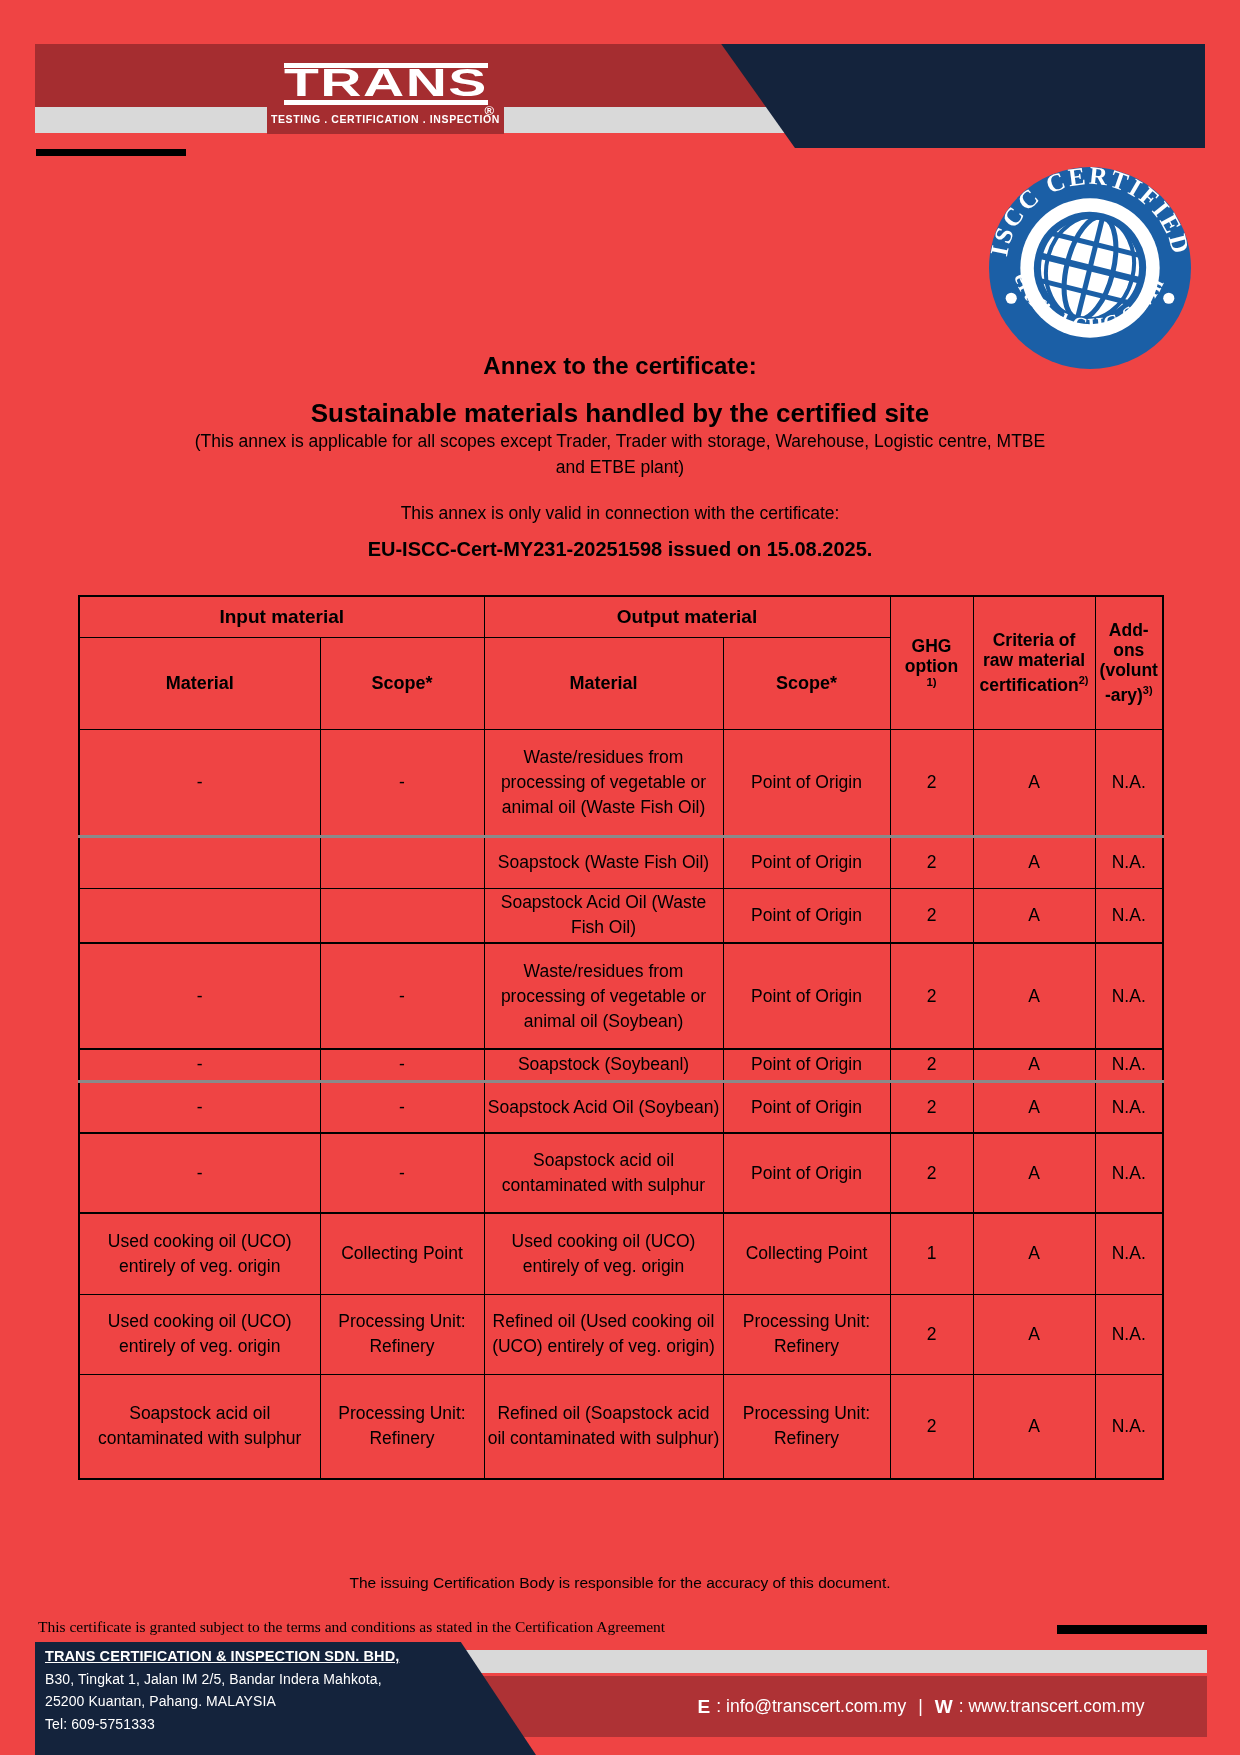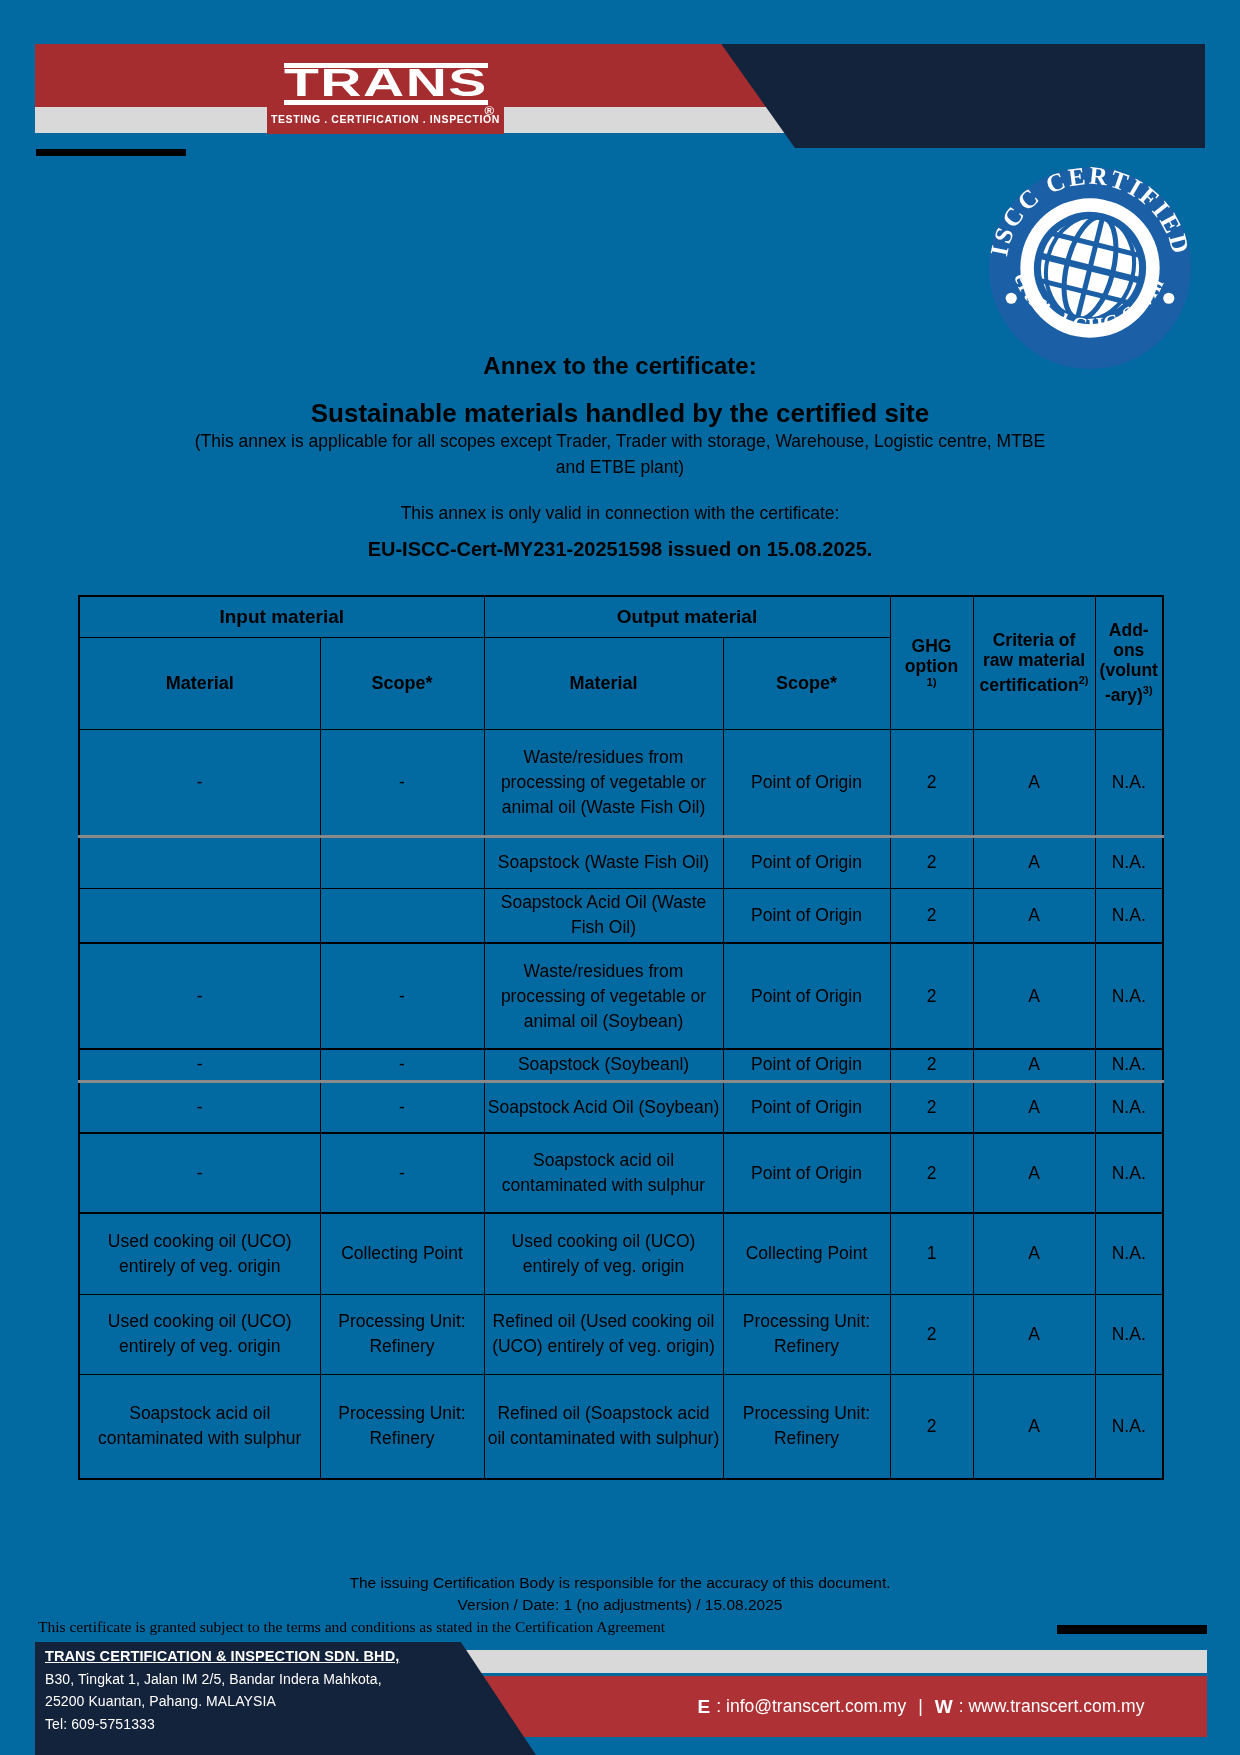--- a/index.html
+++ b/index.html
@@ -1,21 +1,21 @@
 <!DOCTYPE html>
 <html style="--brand-red: #A52D30; --navy: #14233C; --gray-strip: #D9D9D9; --badge-blue: #1B5FA6; --footer-red: #AE3235;"><head>
 <meta charset="utf-8">
 <style>
   :root{
     --brand-red:#A52D30; --navy:#14233C; --gray-strip:#D9D9D9;
     --badge-blue:#1B5FA6; --footer-red:#AE3235;
   }
   *{margin:0;padding:0;box-sizing:border-box;}
   body{background:#888;font-family:"Liberation Sans","DejaVu Sans",sans-serif;}
-  .page{position:relative;width:1240px;height:1755px;background:#0369a1;margin:0 auto;overflow:hidden;}
+  .page{position:relative;width:1240px;height:1755px;background:#ef4444;margin:0 auto;overflow:hidden;}
 
   
   .red-band{position:absolute;left:35px;top:44px;width:1170px;height:63px;background:var(--brand-red);}
   .gray-band{position:absolute;left:35px;top:107px;width:1170px;height:26px;background:var(--gray-strip);}
   .navy-poly{position:absolute;left:700px;top:44px;width:505px;height:104px;background:var(--navy);
     clip-path:polygon(4.2% 0,100% 0,100% 100%,18.8% 100%);}
   .logo-block{position:absolute;left:267px;top:44px;width:237px;height:90px;background:var(--brand-red);text-align:center;}
   .logo-rule{width:204px;height:5px;background:#fff;margin:0 auto;}
   .rule-top{margin-top:19px;}
   .brand-text{display:inline-block;color:#fff;font-weight:700;font-size:38px;line-height:31px;letter-spacing:1px;
@@ -234,21 +234,20 @@
       <td>Refined oil (Soapstock acid oil contaminated with sulphur)</td>
       <td>Processing Unit: Refinery</td>
       <td>2</td>
       <td>A</td>
       <td>N.A.</td>
     </tr>
   </tbody>
     </table>
 
   <div class="resp-note">The issuing Certification Body is responsible for the accuracy of this document.</div>
-  <div class="ver-note">Version / Date: 1 (no adjustments) / 15.08.2025</div>
   <div class="terms-note">This certificate is granted subject to the terms and conditions as stated in the Certification Agreement</div>
   <div class="bar-black-br"></div>
 
   <div class="f-gray"></div>
   <div class="f-red"></div>
   <div class="doc-version">Version/Date:10.0/17.06.2025</div>
   <div class="contact-line">
     <b>E</b>
       <span style="margin-left:-6px">: info@transcert.com.my</span>
     <span>|</span>

